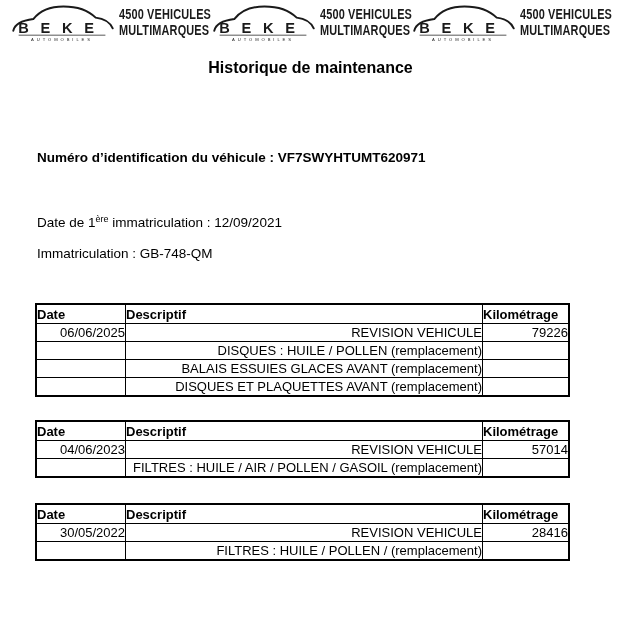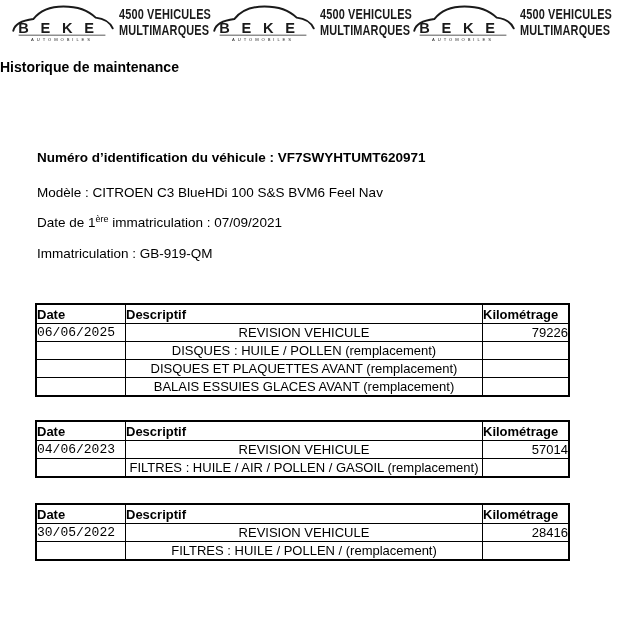--- a/index.html
+++ b/index.html
@@ -22,21 +22,21 @@
   .tagline { width:90px; margin-left:4px; }
   .tagline-inner {
     transform:scaleX(0.78); transform-origin:left center;
     white-space:nowrap; font-size:14px; font-weight:bold;
     line-height:1.12; color:#1a1a1a; letter-spacing:0.2px;
   }
 
   
   .title {
     position:absolute; top:59px; left:0; width:621px;
-    font-size:14px; font-weight:bold;
+    text-align:center; font-size:16px; font-weight:bold;
   }
 
   
   .info-line { position:absolute; left:37px; font-size:13.5px; white-space:nowrap; }
   .info-vin   { top:150px; font-weight:bold; }
   .info-model { top:185px; }
   .info-date  { top:215px; }
   .info-immat { top:246px; }
   .sup { font-size:9px; vertical-align:super; line-height:0;text-align:right; }
 
@@ -55,22 +55,22 @@
     padding:0; height:17px; line-height:17px;
     overflow:hidden; white-space:nowrap;
   }
   table.maint th { font-weight:bold; text-align:left; height:18px; }
   .col0 { width:88px; }
   .col1 { width:356px; }
   .col2 { width:85px; }
   th.col0 { padding-left:11px; }
   th.col1 { padding-left:6px; }
   th.col2 { padding-left:5px; }
-  td.col0 { text-align:left;font-family:Liberation Mono, monospace; }
-  td.col1 { text-align:center; padding-left:6px;margin-left:20px; }
+  td.col0 { text-align:right; }
+  td.col1 { text-align:right; padding-left:6px;margin-left:20px; }
   td.col2 { text-align:right; padding-right:4px; }
 </style>
 </head>
 <body>
 
 <div class="page">
 
   <div class="header">
 
     <div class="brand-group">
@@ -116,23 +116,22 @@
           <div>MULTIMARQUES</div>
         </div>
       </div>
     </div>
 
   </div>
 
   <div class="title">Historique de maintenance</div>
 
   <div class="info-line info-vin">Numéro d’identification du véhicule : VF7SWYHTUMT620971</div>
-  <div class="info-line info-model">Modèle : CITROEN C3 BlueHDi 100 S&amp;S BVM6 Feel Nav</div>
-  <div class="info-line info-date"><span>Date de 1</span><span class="sup">ère</span><span> immatriculation : 07/09/2021</span></div>
-  <div class="info-line info-immat">Immatriculation : GB-919-QM</div>
+  <div class="info-line info-date"><span>Date de 1</span><span class="sup">ère</span><span> immatriculation : 12/09/2021</span></div>
+  <div class="info-line info-immat">Immatriculation : GB-748-QM</div>
 
   <div class="table-wrap table-1">
     <table class="maint">
       <thead>
           <tr>
             <th class="col0">Date</th>
             <th class="col1">Descriptif</th>
             <th class="col2">Kilométrage</th>
           </tr>
         </thead>
@@ -142,26 +141,26 @@
             <td class="col1">REVISION VEHICULE</td>
             <td class="col2">79226</td>
           </tr>
           <tr>
             <td class="col0"></td>
             <td class="col1">DISQUES : HUILE / POLLEN (remplacement)</td>
             <td class="col2"></td>
           </tr>
           <tr>
             <td class="col0"></td>
+            <td class="col1">BALAIS ESSUIES GLACES AVANT (remplacement)</td>
+            <td class="col2"></td>
+          </tr>
+          <tr>
+            <td class="col0"></td>
             <td class="col1">DISQUES ET PLAQUETTES AVANT (remplacement)</td>
-            <td class="col2"></td>
-          </tr>
-          <tr>
-            <td class="col0"></td>
-            <td class="col1">BALAIS ESSUIES GLACES AVANT (remplacement)</td>
             <td class="col2"></td>
           </tr>
         </tbody>
     </table>
   </div>
 
   <div class="table-wrap table-2">
     <table class="maint">
       <thead>
           <tr>

